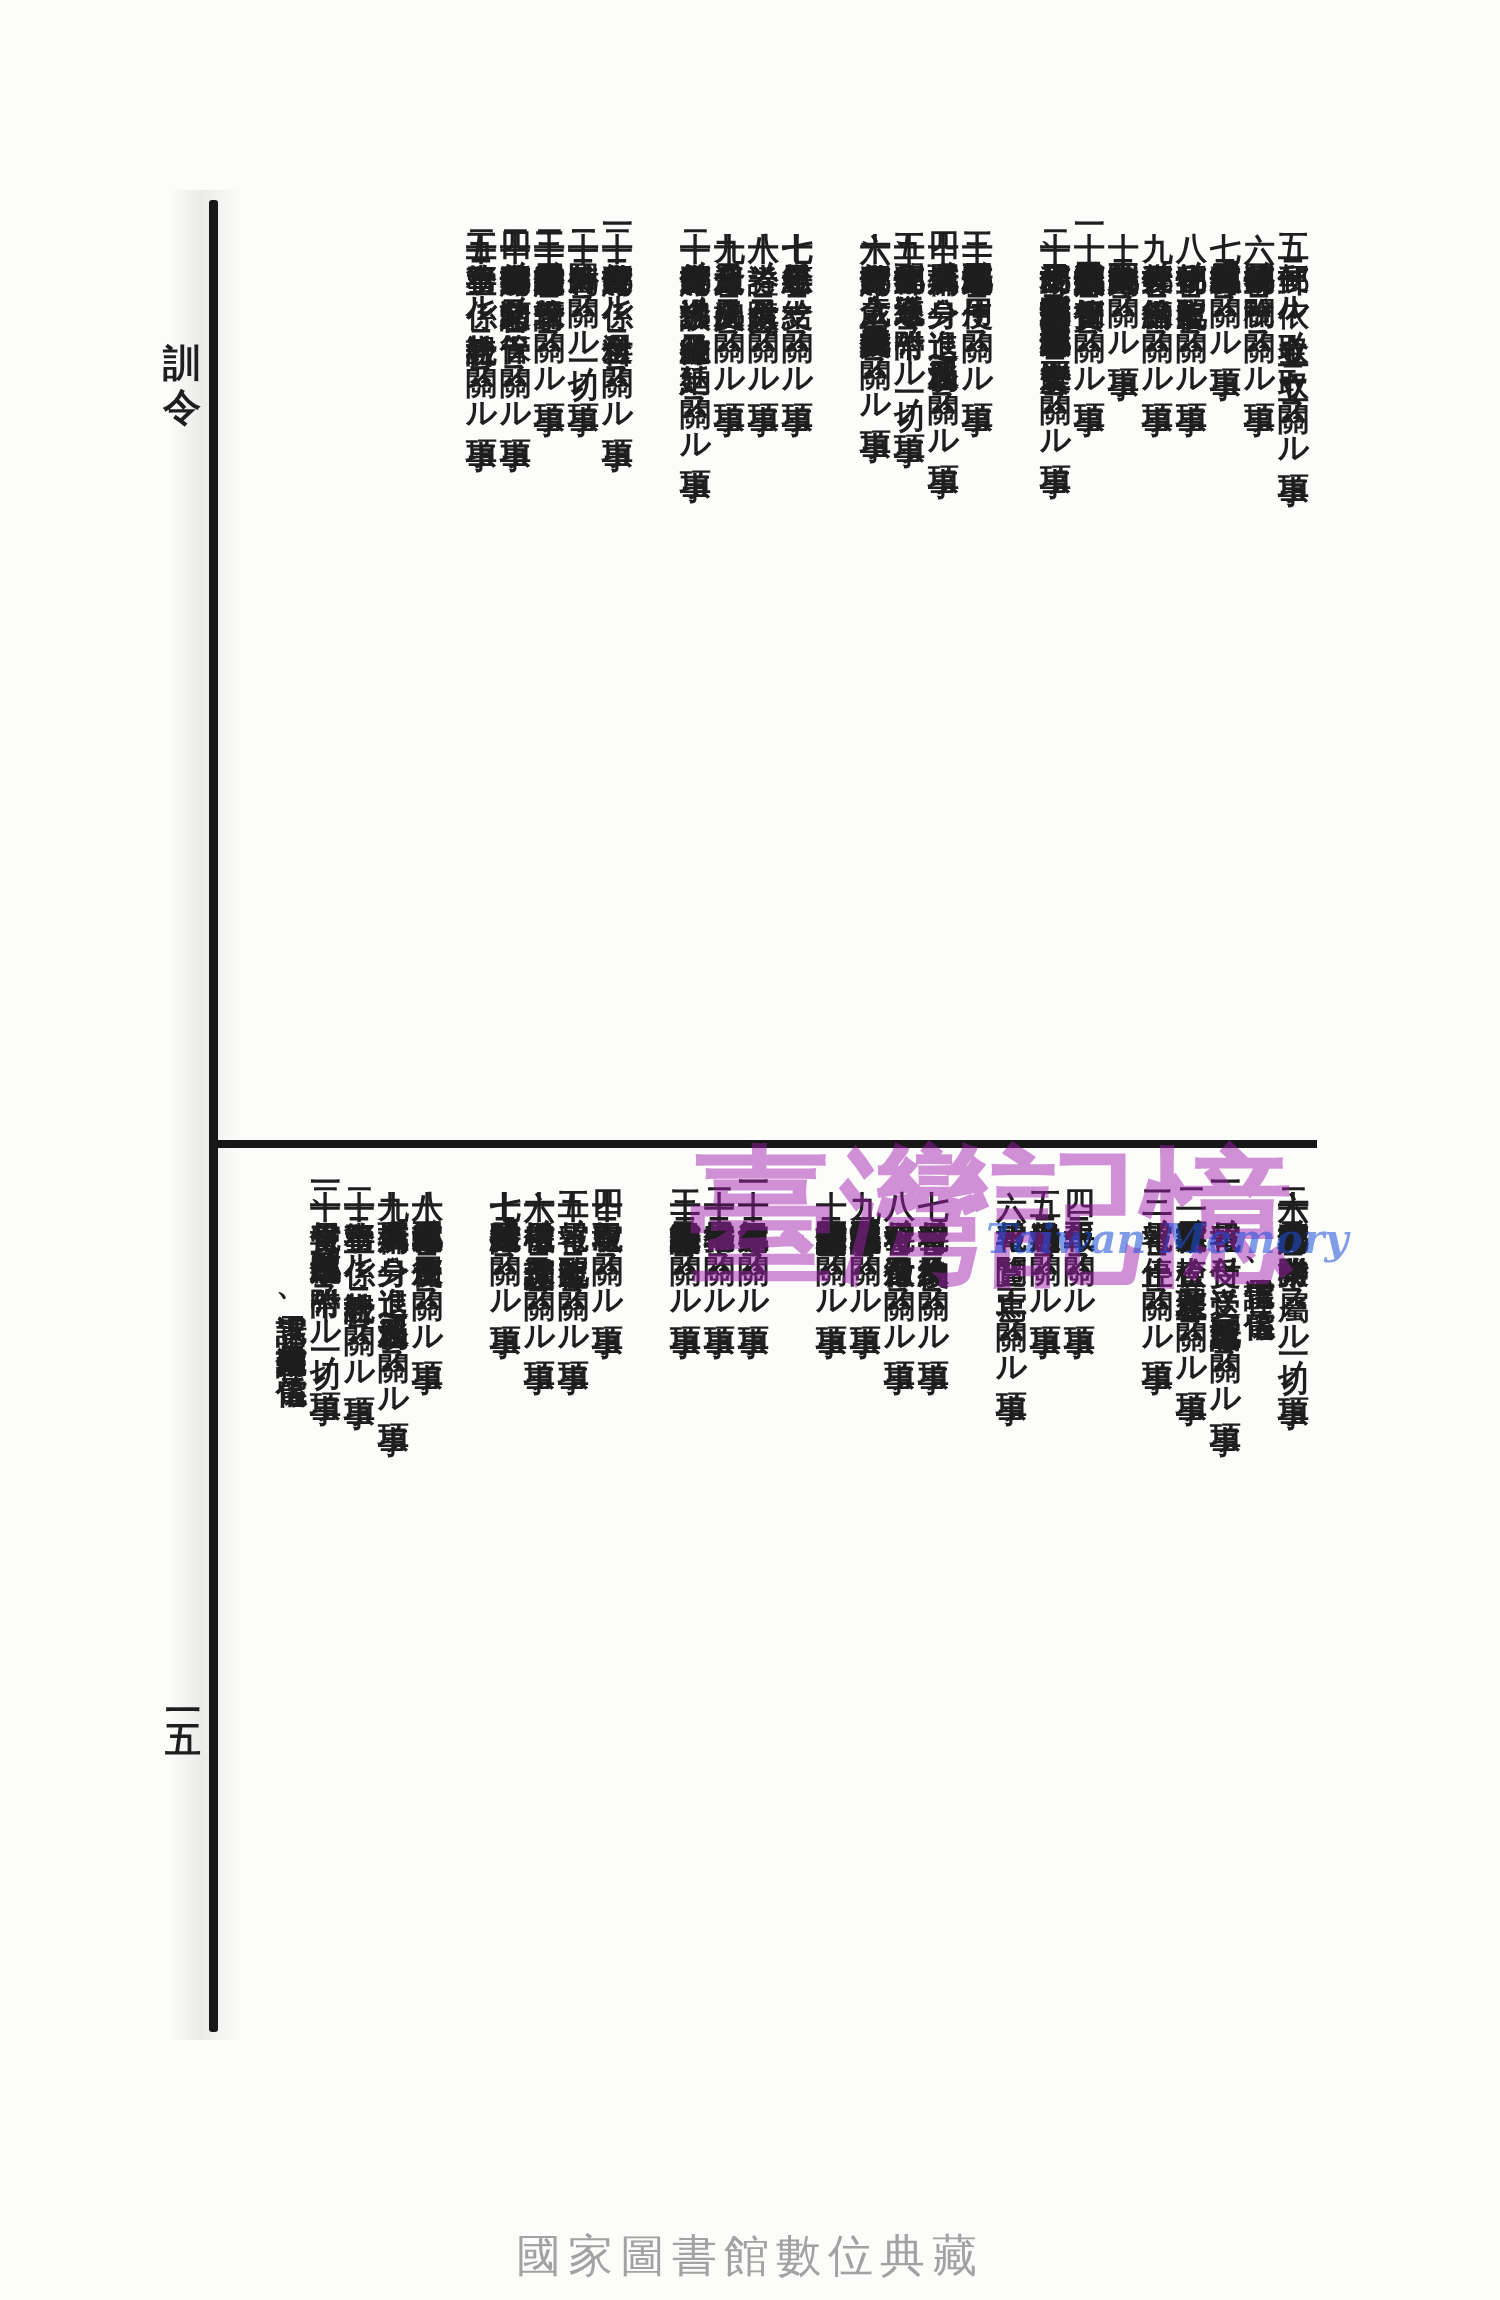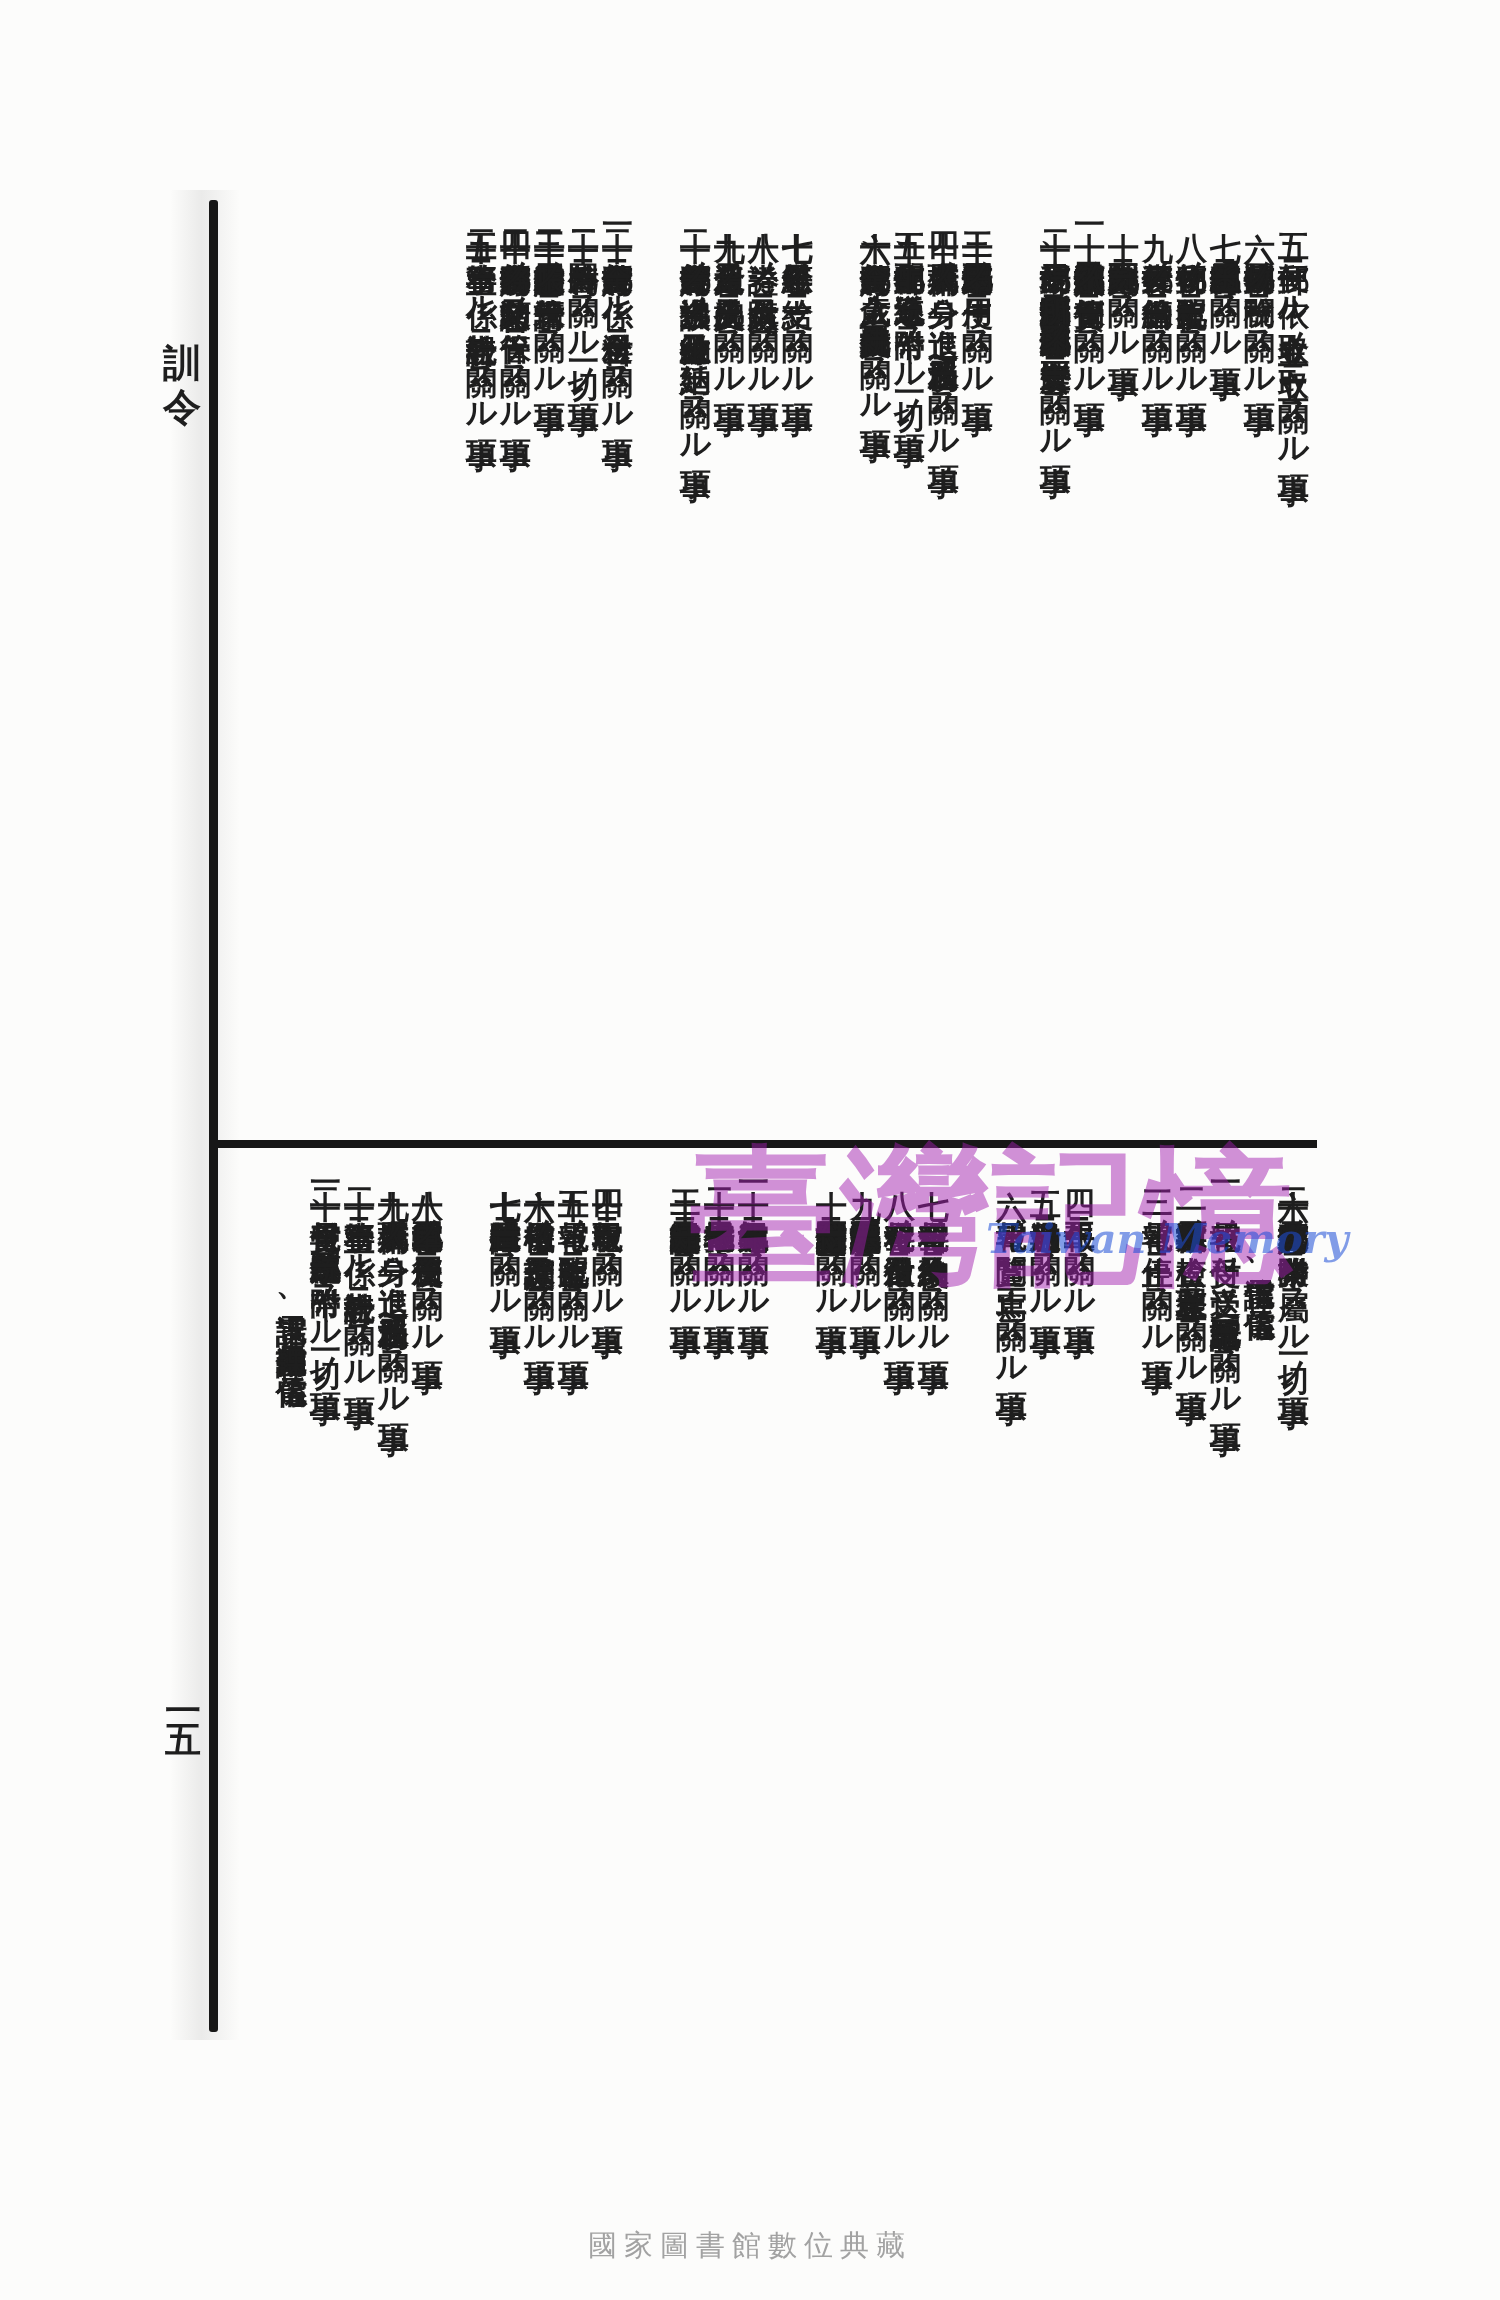--- a/index.html
+++ b/index.html
@@ -66,21 +66,21 @@
     position:absolute;left:986px;top:1194px;
     font-size:41px;font-style:italic;font-weight:bold;
     color:#1d4ed8;opacity:.55;white-space:nowrap;
     font-family:"DejaVu Serif","Liberation Serif",serif;
     pointer-events:none;
     margin-top:21px;
   }
   .caption{
     position:absolute;left:0;top:2226px;width:1500px;
     text-align:center;
-    font-size:29px;color:#a2a2a2;
+    font-size:45px;color:#a2a2a2;
     letter-spacing:7px;
     font-family:"Liberation Sans","DejaVu Sans",sans-serif;
   }
 </style>
 </head>
 <body>
 
 <div class="gutter-shade"></div>
 <div class="v-border"></div>
 <div class="h-divider"></div>

